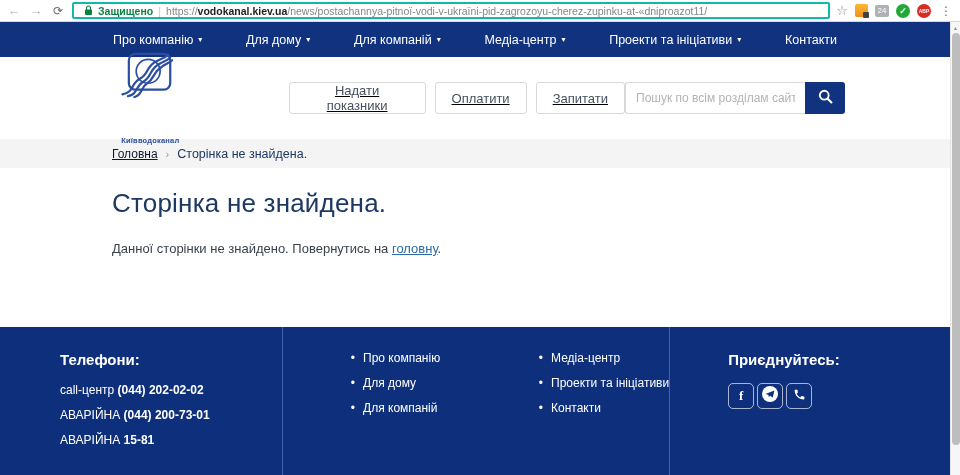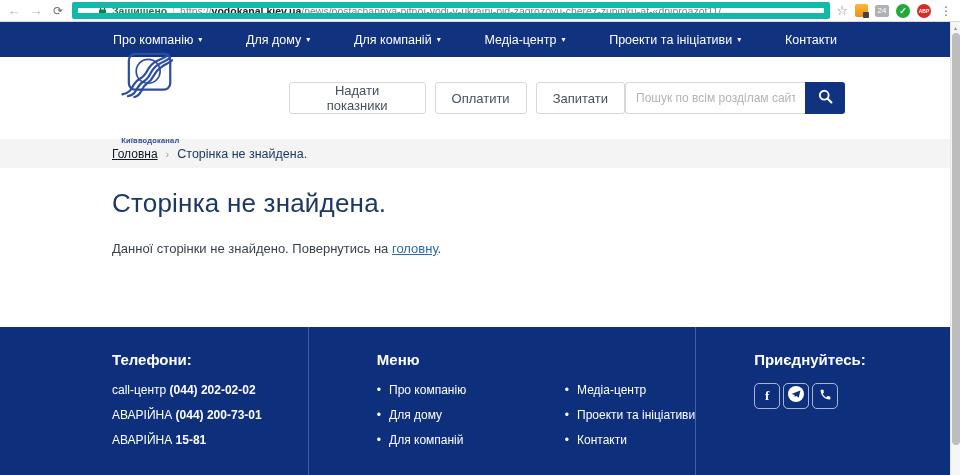--- a/index.html
+++ b/index.html
@@ -3,21 +3,21 @@
 <meta charset="utf-8">
 <style>
   * { margin:0; padding:0; box-sizing:border-box; }
   html,body { width:960px; height:475px; }
   body { font-family:"Liberation Sans", sans-serif; background:#fff; position:relative; overflow:hidden; }
 
   
   .chrome { height:22px; background:#fff; border-bottom:1px solid #d8d8d8; display:flex; align-items:center; padding:0 6px; gap:6px; }
   .nav-arrow { color:#aeb3b8; font-size:13px; width:16px; text-align:center; cursor:default; }
   .refresh { color:#6b7076; font-size:12px; width:16px; text-align:center; }
-  .urlbar { flex:1; height:17px; border:6px solid #14b8a6; border-radius:2px; background:#fff; display:flex; align-items:center; padding:0 20px; gap:5px; overflow:hidden; white-space:nowrap; }
+  .urlbar { flex:1; height:17px; border:2px solid #14b8a6; border-radius:2px; background:#fff; display:flex; align-items:center; padding:0 10px; gap:5px; overflow:hidden; white-space:nowrap; }
   .lock-ico { flex:0 0 auto; display:flex; }
   .secure { color:#0b8043; font-size:10.5px; font-weight:bold; }
   .url-sep { color:#c9c9c9; font-size:11px; }
   .url { font-size:10.5px; color:#80868b; overflow:hidden; text-overflow:ellipsis; }
   .url b { color:#202124; font-weight:bold; }
   .chrome-right { display:flex; align-items:center; gap:7px; }
   .star { color:#80868b; font-size:13px; }
   .ext-orange { width:13px; height:13px; border-radius:2px; background:linear-gradient(#f9b934,#ef8f1c); position:relative; }
   .ext-orange::after { content:""; position:absolute; right:-1px; bottom:-1px; width:6px; height:6px; background:#424242; border-radius:1px; }
   .ext-badge { min-width:14px; height:12px; border-radius:2px; background:#aeb2b6; color:#fff; font-size:8px; line-height:12px; text-align:center; padding:0 1px; }
@@ -35,21 +35,21 @@
   
   .topnav { height:35px; background:#11327f; display:flex; align-items:center; }
   .topnav-inner { width:724px; margin:0 auto; display:flex; justify-content:space-between; align-items:center; }
   .topnav-item { color:#fff; font-size:12.5px; display:flex; align-items:center; gap:5px; cursor:pointer; white-space:nowrap; }
   .chev { font-size:8px; color:#fff; }
 
   
   .header { height:82px; background:#fff; display:flex; align-items:center; padding:0 105px 0 112px; }
   .logo { display:flex; flex-direction:column; align-items:center; width:78px; cursor:pointer;gap:32px; }
   .logo-text { font-size:7.5px; font-weight:bold; color:#2b4ea2; margin-top:2px; letter-spacing:.2px; }
-  .hdr-buttons { display:flex; gap:9px; margin-left:100px; }
+  .hdr-buttons { display:flex; gap:9px; margin-left:100px;text-decoration:underline; }
   .hdr-btn { height:32px; padding:0 16px; background:#fff; border:1px solid #d8d8d8; border-radius:3px; color:#44505e; font-size:13px; font-family:inherit; cursor:pointer; }
   .search { margin-left:auto; display:flex; }
   .search input { width:180px; height:32px; border:1px solid #d8d8d8; border-right:none; border-radius:3px 0 0 3px; padding:0 10px; font-size:12px; color:#555; font-family:inherit; outline:none; }
   .search input::placeholder { color:#b3b3b3; }
   .search-btn { width:40px; height:32px; background:#11327f; border:none; border-radius:0 3px 3px 0; display:flex; align-items:center; justify-content:center; cursor:pointer; }
 
   
   .crumbs { height:29px; background:#f4f4f4; display:flex; align-items:center; padding-left:112px; font-size:12px; }
   .crumb-home { color:#0f172a; text-decoration:underline; cursor:pointer; }
   .crumb-sep { color:#9a9a9a; margin:0 8px; font-size:11px; }
@@ -58,21 +58,21 @@
   
   .main { height:159px; background:#fff; padding:20px 0 0 112px; }
   .main h1 { font-size:26px; font-weight:500; color:#1c3863; letter-spacing:.2px; }
   .main p { margin-top:22px; font-size:13px; color:#39424c; }
   .main p a { color:#2b6ca3; text-decoration:underline; cursor:pointer; }
 
   
   .footer { height:148px; background:#0e307c; display:flex; color:#fff; }
   .fcol { flex:1 1 0; padding-top:24px; }
   .fcol + .fcol { border-left:1px solid rgba(130,155,215,.45); }
-  .fcol1 { padding-left:112px; }
+  .fcol1 { padding-left:60px; }
   .fcol2 { padding-left:68px; }
   .fcol3 { padding-left:58px; }
   .ftitle { font-size:15px; font-weight:bold; margin-bottom:15px; }
   .phone-line { font-size:12px; margin-bottom:11px; white-space:nowrap; }
   .phone-line b { font-size:12px; }
   .menu-cols { display:flex; }
   .menu-ul { list-style:none; width:120px; }
   .menu-ul.second { width:auto; margin-left:68px; }
   .menu-ul li { font-size:12px; margin-bottom:11px; cursor:pointer; white-space:nowrap; }
   .menu-ul .blt { margin-right:8px; }
@@ -184,21 +184,20 @@
     </div>
 
     <div class="footer">
       <div class="fcol fcol1">
         <div class="ftitle">Телефони:</div>
         <div class="phone-line"><span>call-центр </span><b>(044) 202-02-02</b></div>
         <div class="phone-line"><span>АВАРІЙНА </span><b>(044) 200-73-01</b></div>
         <div class="phone-line"><span>АВАРІЙНА </span><b>15-81</b></div>
       </div>
       <div class="fcol fcol2">
-        <div class="ftitle">Меню</div>
         <div class="menu-cols">
           <ul class="menu-ul">
             <li><span class="blt">•</span><span>Про компанію</span></li>
             <li><span class="blt">•</span><span>Для дому</span></li>
             <li><span class="blt">•</span><span>Для компаній</span></li>
           </ul>
           <ul class="menu-ul second">
             <li><span class="blt">•</span><span>Медіа-центр</span></li>
             <li><span class="blt">•</span><span>Проекти та ініціативи</span></li>
             <li><span class="blt">•</span><span>Контакти</span></li>

